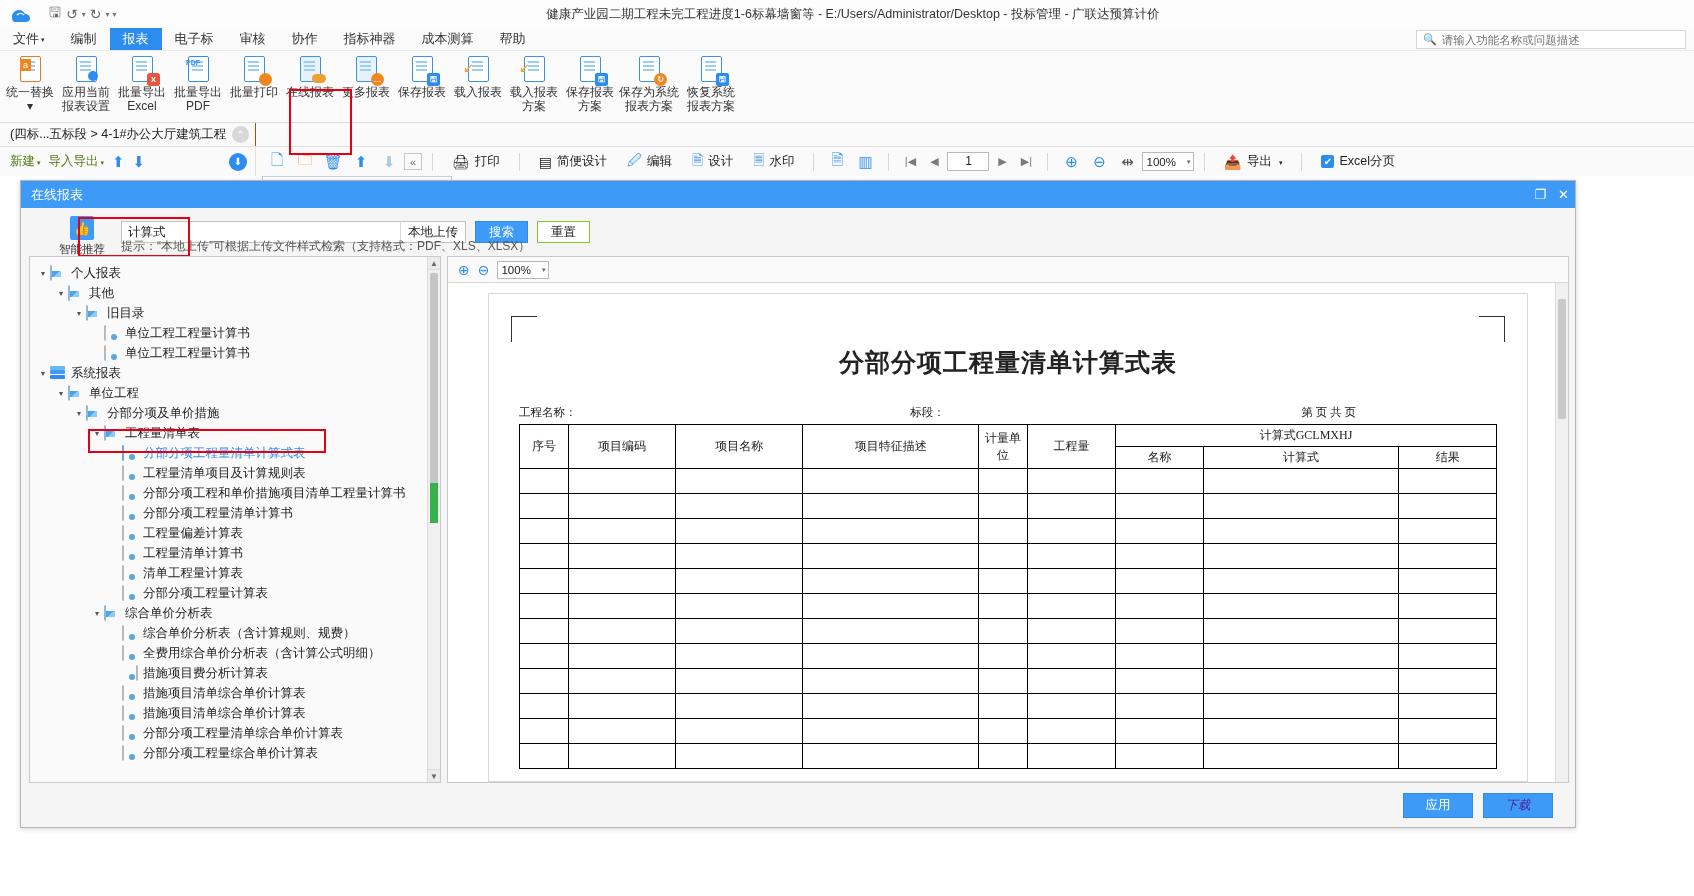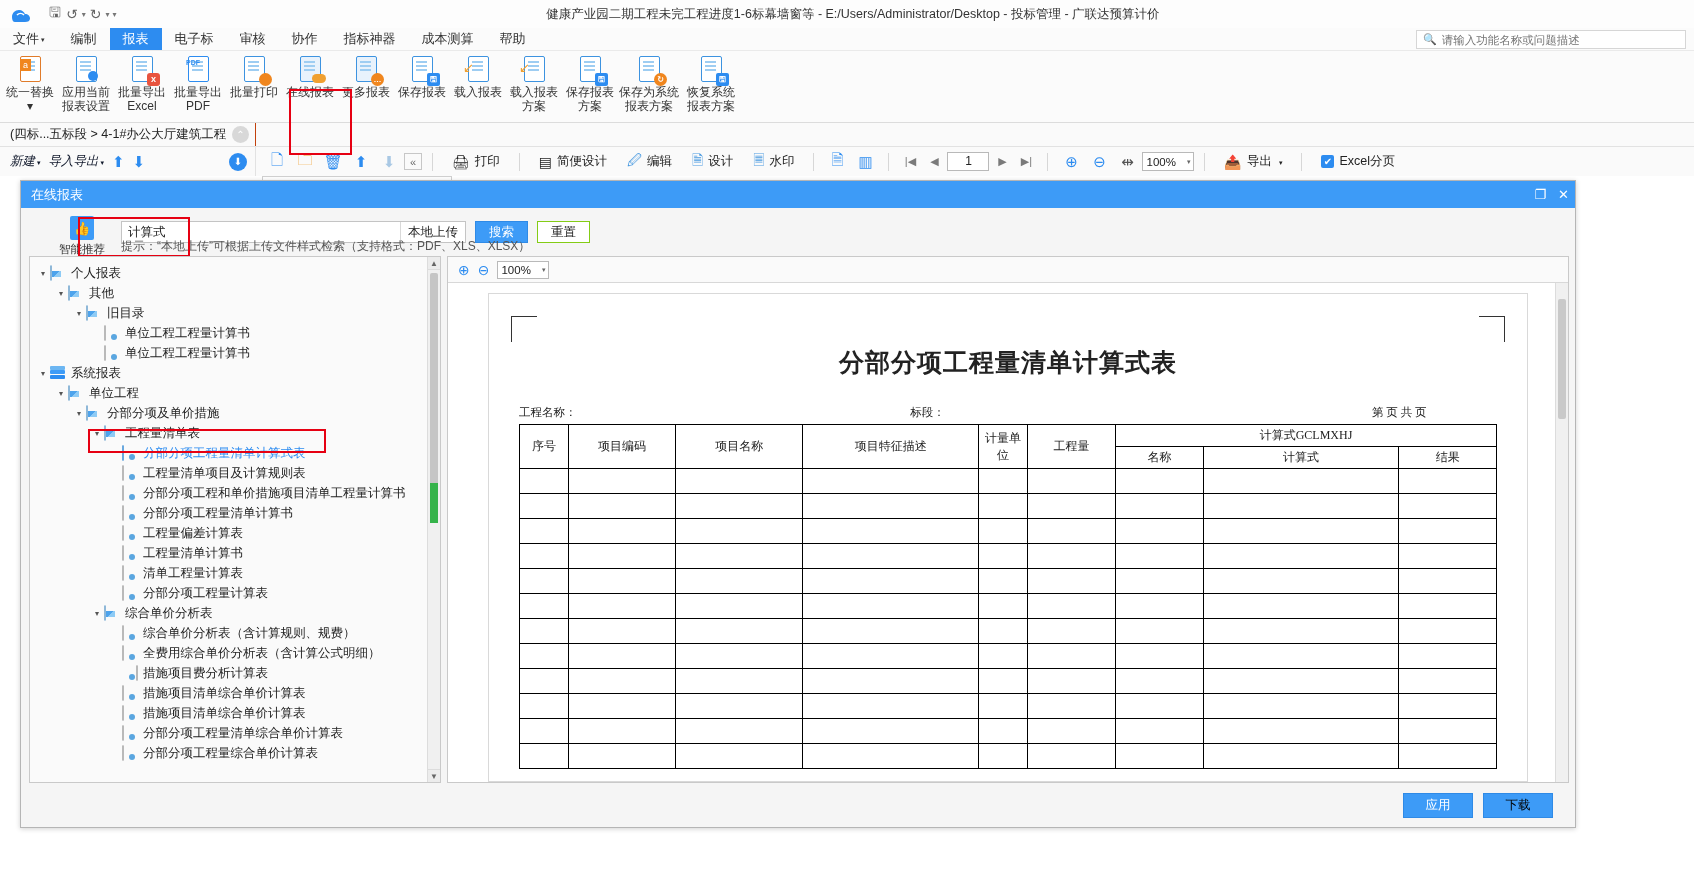--- a/index.html
+++ b/index.html
@@ -110,21 +110,21 @@
 
   
   .toolbar {
     height: 30px; background: #fafafa; border-bottom: 1px solid #dcdcdc;
     display: flex; align-items: center;
   }
   .tb-left {
     width: 256px; height:100%; display:flex; align-items:center; gap:8px;
     padding-left:10px; border-right:1px solid #e2e2e2; position:relative;
   }
-  .tb-txt { font-size:12.5px; color:#0f172a; display:flex; align-items:center;font-style:italic; }
+  .tb-txt { font-size:12.5px; color:#4d7c0f; display:flex; align-items:center; }
   .arrow-up { color:#2d8cf0; font-size:15px; }
   .arrow-dn { color:#2d8cf0; font-size:15px; }
   .circle-dl {
     position:absolute; right:8px; width:18px; height:18px; border-radius:50%;
     background:#2d8cf0; color:#fff; font-size:10px;
     display:flex; align-items:center; justify-content:center;
   }
   .tb-right { flex:1; display:flex; align-items:center; height:100%; padding-left:8px; gap:2px; }
   .tb-ico {
     width:26px; height:24px; display:flex; align-items:center; justify-content:center;
@@ -285,21 +285,21 @@
   .rep-title {
     text-align:center; font-family:"Liberation Serif","DejaVu Serif",serif;
     font-size:25px; font-weight:bold; margin-top:30px; letter-spacing:1px;
   }
   .rep-meta {
     display:flex; margin-top:26px; font-size:11.5px;
     font-family:"Liberation Serif","DejaVu Serif",serif;
   }
   .rep-meta .m1 { width:40%; }
   .rep-meta .m2 { width:40%; }
-  .rep-meta .m3 { flex:1; text-align:center; }
+  .rep-meta .m3 { flex:1; text-align:left; }
   .rep-table {
     margin-top:4px; width:100%; border-collapse:collapse;
     font-family:"Liberation Serif","DejaVu Serif",serif; font-size:12px;border-radius:27px;
   }
   .rep-table th, .rep-table td {
     border:1px solid #000; text-align:center; padding:2px 1px; font-weight:normal;
   }
   .rep-table tr.hdr th { height:21px; }
   .rep-table tr.body td { height:25px; }
   .vscroll-right {
@@ -313,21 +313,21 @@
   
   .dlg-footer {
     height:44px; display:flex; align-items:center; justify-content:flex-end;
     gap:10px; padding-right:22px;
   }
   .foot-btn {
     width:70px; height:25px; display:flex; align-items:center; justify-content:center;
     font-size:12.5px;
   }
   .foot-btn.primary { background:#3d9bf7; color:#fff; border:1px solid #2f8ae6; }
-  .foot-btn.ghost { background:#3d9bf7; color:#000000; border:1px solid #2f8ae6; }
+  .foot-btn.ghost { background:#3d9bf7; color:#4c1d95; border:1px solid #2f8ae6;font-style:italic; }
 </style>
 </head>
 <body>
 
 <div id="app">
 
   <div class="titlebar">
     <div class="logo-mark">
       <svg width="24" height="20" viewBox="0 0 24 20">
           <path d="M3 13c0-4 3-7 7-7 3 0 5 2 6 4 3 0 5 2 5 4.5S19 18 16 18H6c-2 0-3-2-3-5z" fill="#2d8cf0"></path>

